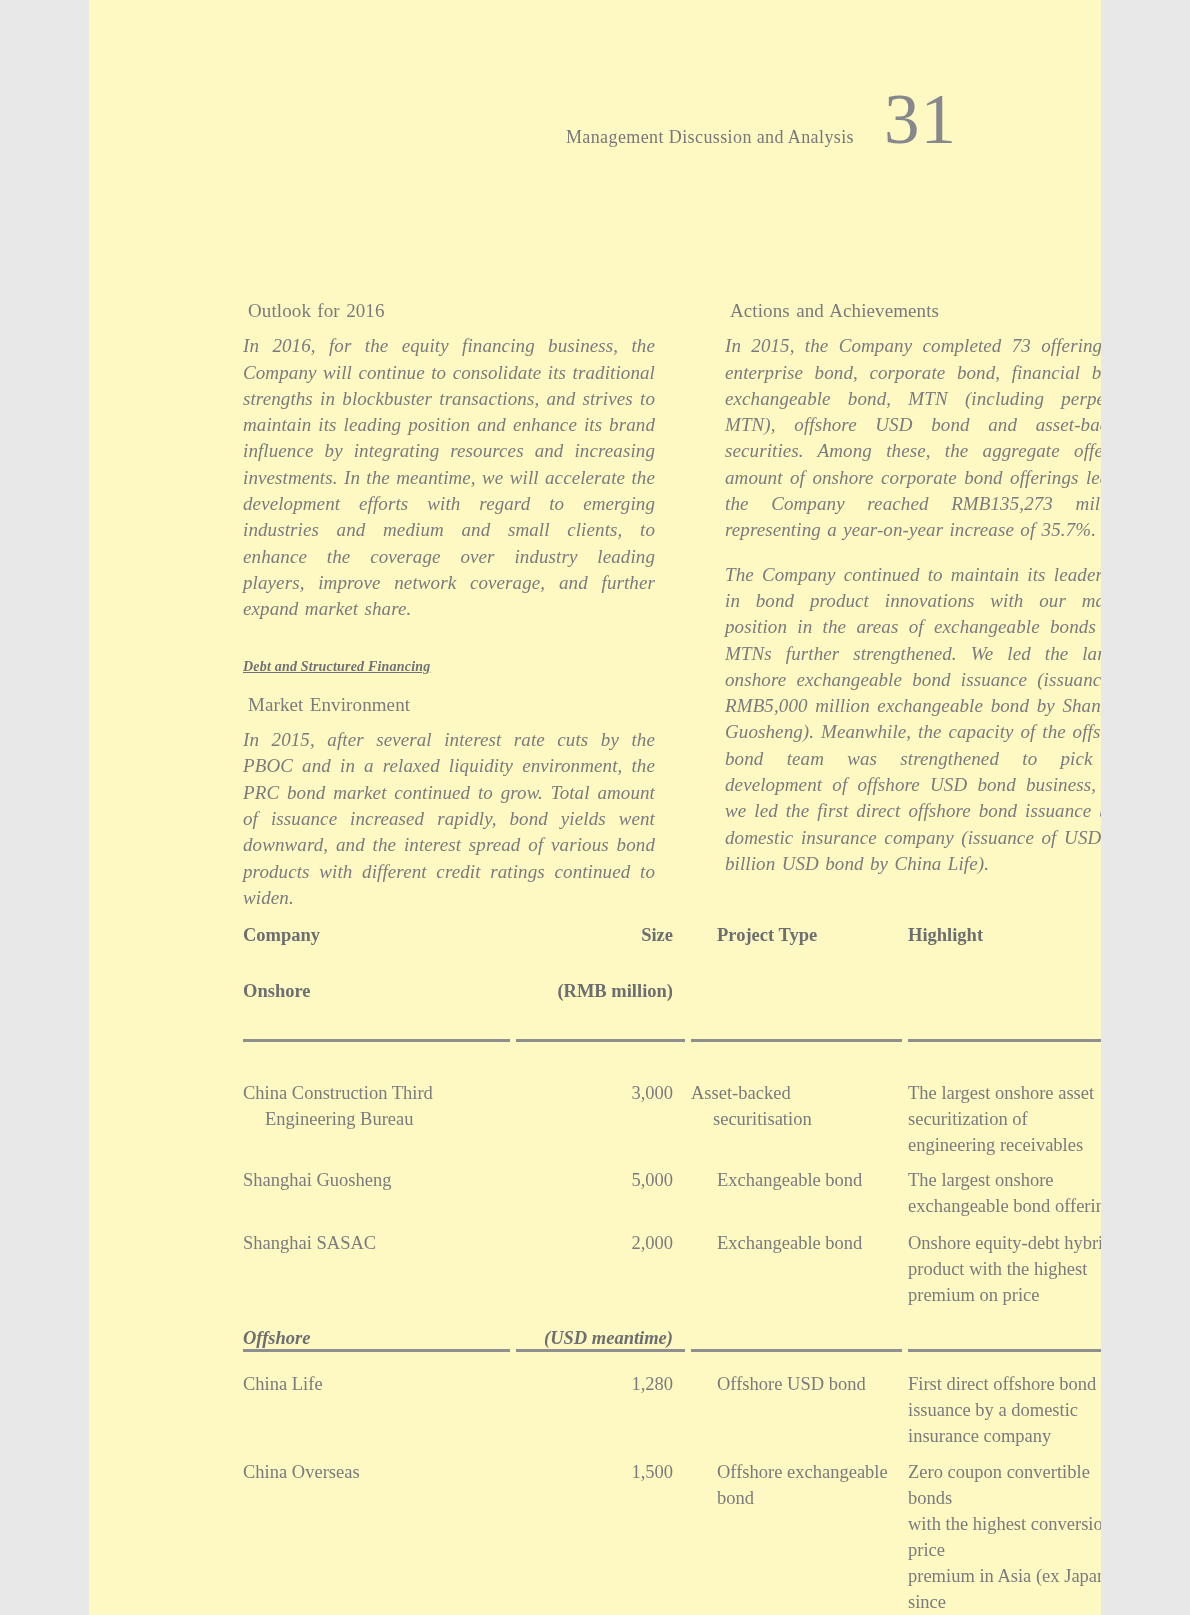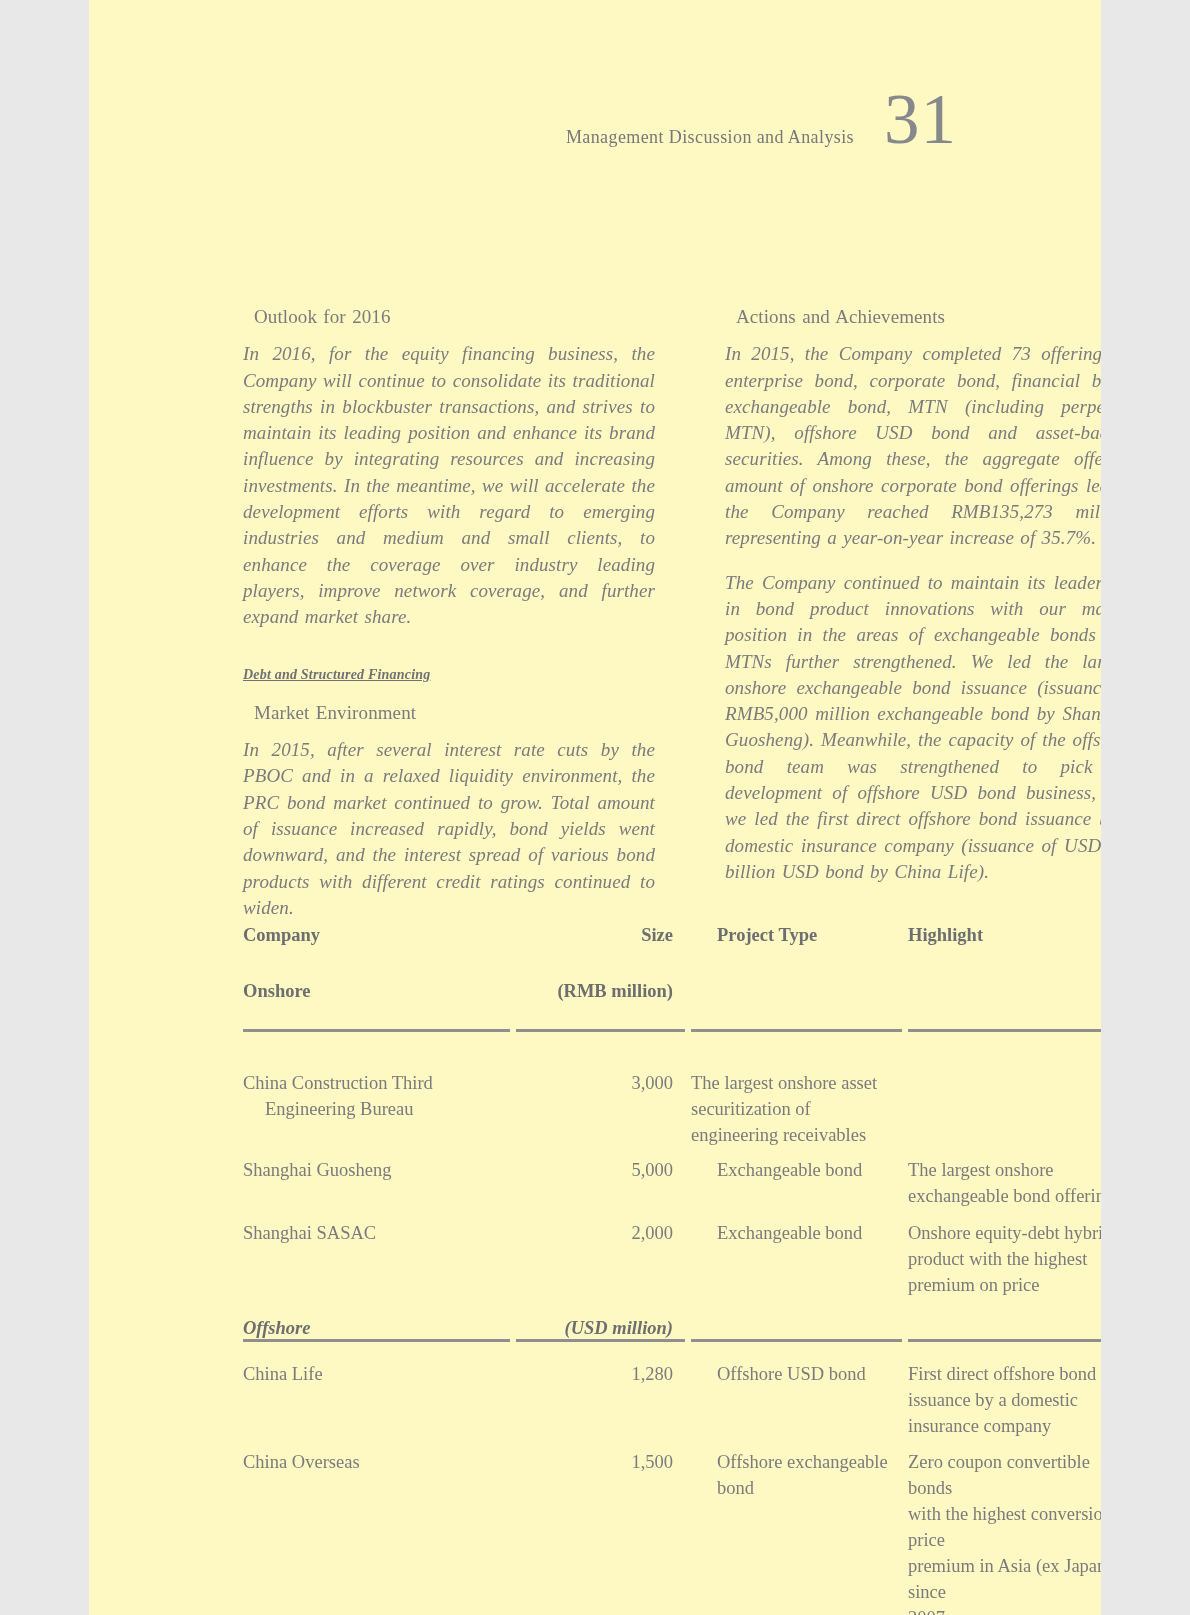--- a/index.html
+++ b/index.html
@@ -25,21 +25,21 @@
   }
   
   .col{
     position:absolute;top:293px;width:412px;
     font-size:19px;line-height:26.3px;
   }
   .col-left{left:154px;}
   .col-right{left:636px;width:410px;}
   .para{text-align:justify;word-spacing:1.5px;letter-spacing:.1px;margin:0;}
   .para + .para{margin-top:9px;font-style:italic;}
-  .subhead{margin:11px;}
+  .subhead{margin:5px;}
   .section-head-italic{
     font-style:italic;
     font-size:14px;
     color:#707174;
     margin:31px 0 12px 0;
     letter-spacing:.2px;
     text-decoration:underline;
   }
   .block-gap{margin-top:9px;}
   
@@ -55,21 +55,21 @@
   .cell{white-space:pre-line;line-height:26px;}
   .c-size{text-align:right;padding-right:12px;}
   .c-type{padding-left:26px;}
   .hang{padding-left:22px;text-indent:-22px;}
   .thead .cell{line-height:24px;}
   .thead .cell .l2{margin-top:8px;}
   .thead .cell,
   .tsec .cell,
   .tlast .cell{border-bottom:3px solid #8f8f8f;}
   .bold{font-weight:600;color:#6d6e70;}
-  .thead .cell{padding-bottom:2px;}
+  .thead .cell{padding-bottom:12px;}
   .r1 .cell{padding-top:38px;}
   .r2 .cell{padding-top:9px;}
   .r3 .cell{padding-top:11px;}
   .tsec .cell{padding-top:19px;line-height:22px;font-style:italic;}
   .r4 .cell{padding-top:19px;}
   .r5 .cell{padding-top:10px;}
 </style>
 </head>
 <body>
 
@@ -112,20 +112,22 @@
       </div>
       <div class="cell bold">
         <div class="l1">Highlight</div>
       </div>
     </div>
 
     <div class="trow r1">
       <div class="cell hang">China Construction Third
 Engineering Bureau</div>
       <div class="cell c-size">3,000</div>
+      <div class="cell c-type hang">Asset-backed
+securitisation</div>
       <div class="cell">The largest onshore asset
 securitization of
 engineering receivables</div>
     </div>
 
     <div class="trow r2">
       <div class="cell">Shanghai Guosheng</div>
       <div class="cell c-size">5,000</div>
       <div class="cell c-type">Exchangeable bond</div>
       <div class="cell">The largest onshore
@@ -136,21 +138,21 @@
       <div class="cell">Shanghai SASAC</div>
       <div class="cell c-size">2,000</div>
       <div class="cell c-type">Exchangeable bond</div>
       <div class="cell">Onshore equity-debt hybrid
 product with the highest
 premium on price</div>
     </div>
 
     <div class="trow tsec">
       <div class="cell bold">Offshore</div>
-      <div class="cell bold c-size">(USD million)</div>
+      <div class="cell bold c-size">(USD meantime)</div>
       <div class="cell c-type"></div>
       <div class="cell"></div>
     </div>
 
     <div class="trow r4">
       <div class="cell">China Life</div>
       <div class="cell c-size">1,280</div>
       <div class="cell c-type">Offshore USD bond</div>
       <div class="cell">First direct offshore bond
 issuance by a domestic

